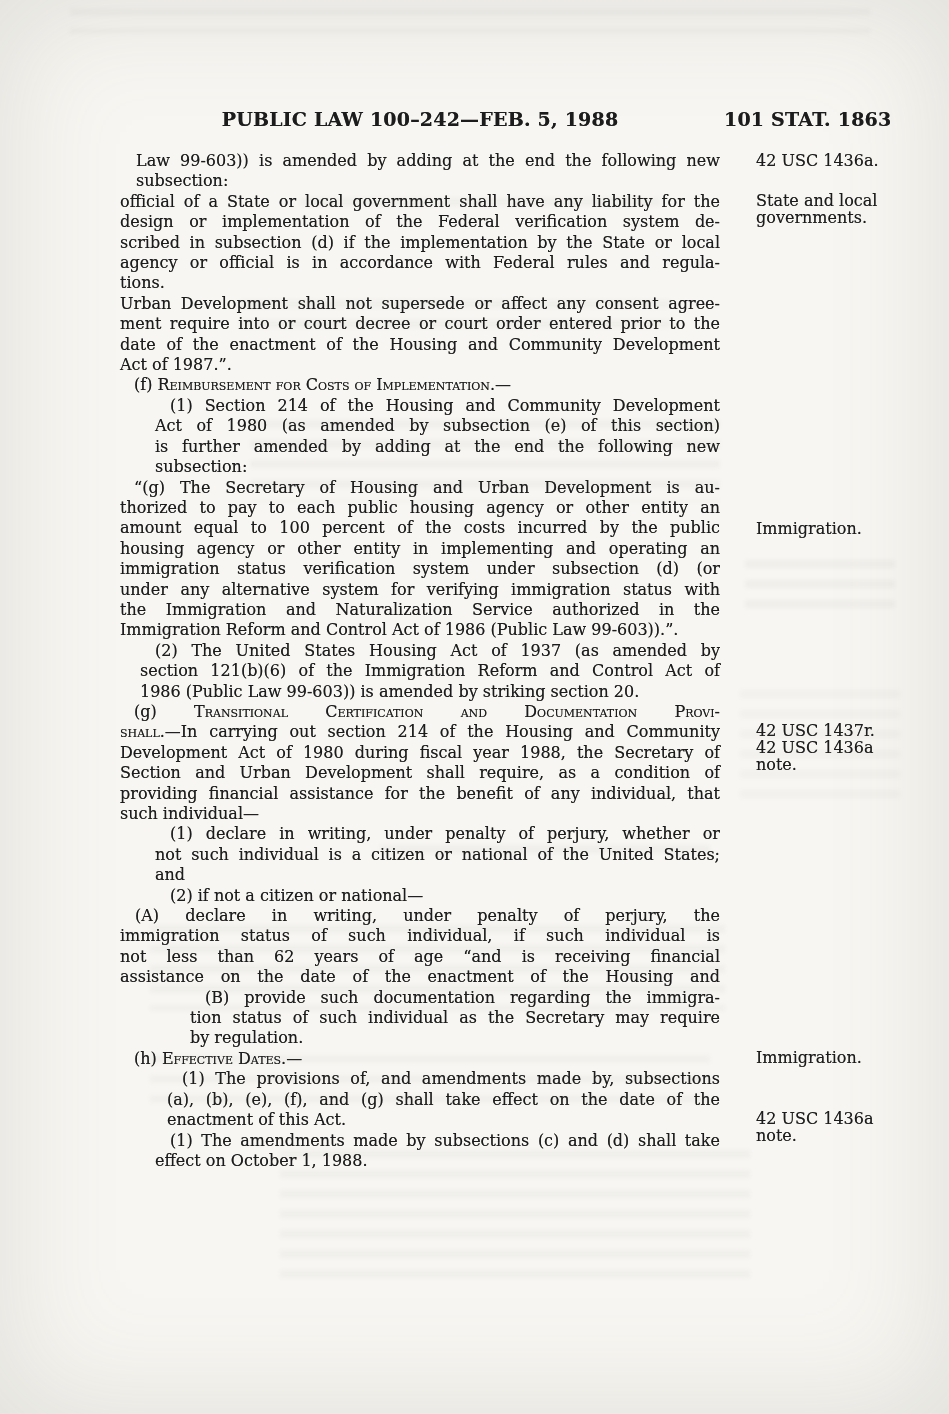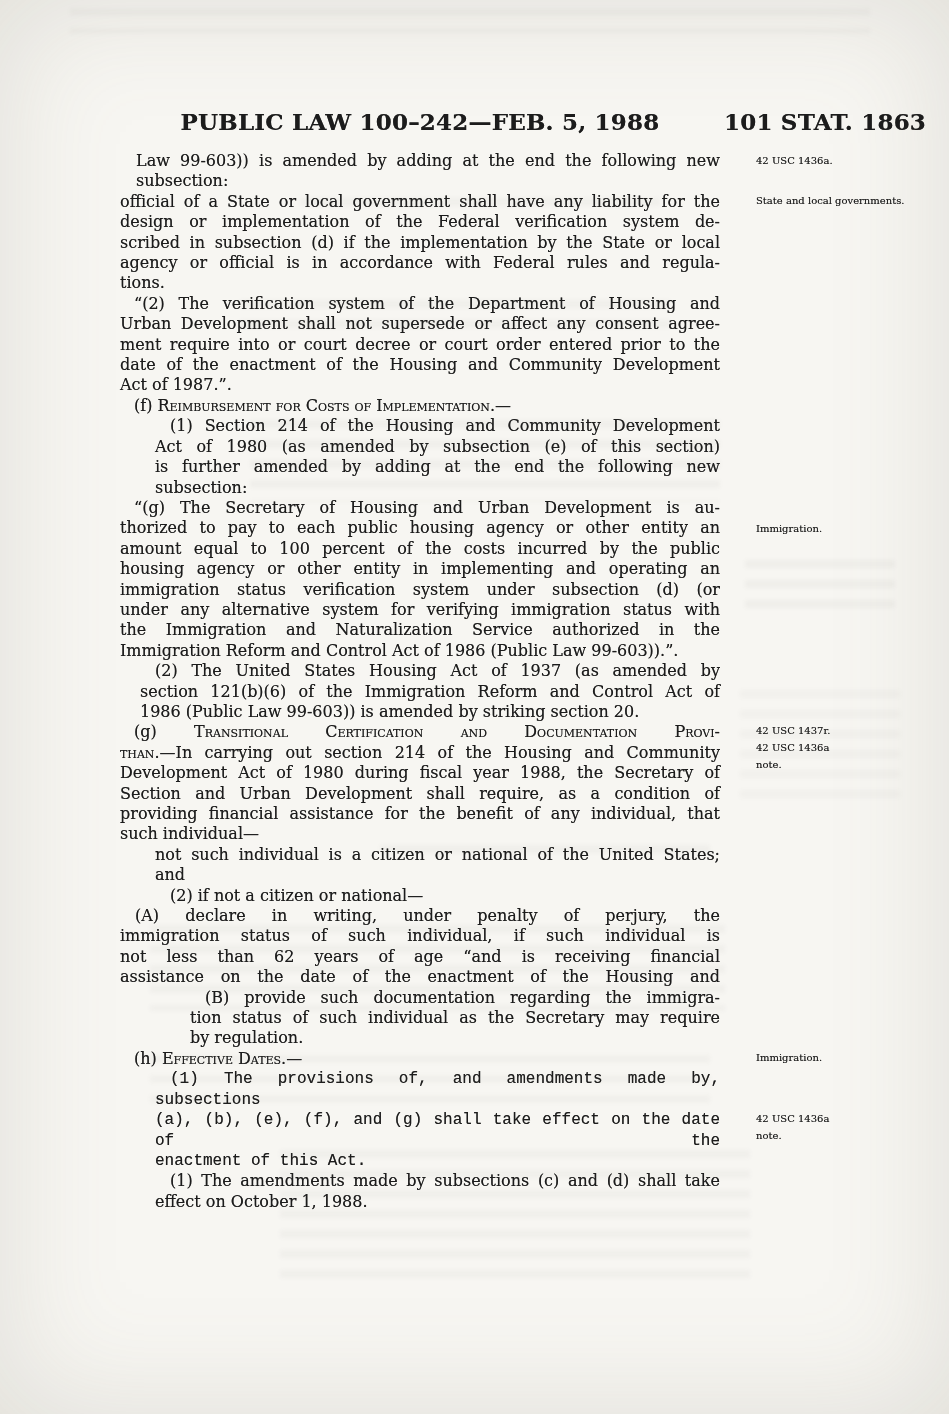--- a/index.html
+++ b/index.html
@@ -8,40 +8,40 @@
     width:949px;height:1414px;
     margin:0 auto;
     background:#f7f6f2;
     overflow:hidden;
     font-family:"DejaVu Serif", serif;
     color:#1c1c1c;
     box-shadow:inset 0 0 120px rgba(120,115,100,.18);
   }
   .hdr{
     position:absolute;top:108px;
-    font-size:23px;font-weight:bold;
+    font-size:19px;font-weight:bold;
     letter-spacing:.2px;
     text-shadow:0 0 .4px rgba(0,0,0,.6);
     white-space:nowrap;
   }
   .hdr-law{left:120px;width:600px;text-align:center;}
   .hdr-stat{left:724px;}
   .doc-body{
     position:absolute;top:151px;left:120px;width:600px;
     font-size:16px;line-height:20.4px;
     text-shadow:0 0 .35px rgba(0,0,0,.55);
   }
   .para{margin:0;}
   .line{text-align:left;}
   .line.just{text-align:justify;text-align-last:justify;}
   .sc{font-variant:small-caps;}
   .margin-notes{position:absolute;top:0;left:756px;width:150px;}
   .mnote{
     position:absolute;left:0;width:150px;
-    font-size:10px;line-height:17px;
+    font-size:16px;line-height:17px;
     white-space:pre-line;
     text-shadow:0 0 .3px rgba(0,0,0,.5);
   }
   
   .ghost{
     position:absolute;
     background:repeating-linear-gradient(180deg,
       rgba(110,108,100,.16) 0 8px, rgba(110,108,100,0) 8px 20px);
     filter:blur(2px);
     opacity:.5;
@@ -62,21 +62,20 @@
         <div class="line"><span>subsection:</span></div>
       </div>
       <div class="para" style="margin-left: 0px;">
         <div class="line just"><span>official of a State or local government shall have any liability for the</span></div>
         <div class="line just"><span>design or implementation of the Federal verification system de-</span></div>
         <div class="line just"><span>scribed in subsection (d) if the implementation by the State or local</span></div>
         <div class="line just"><span>agency or official is in accordance with Federal rules and regula-</span></div>
         <div class="line"><span>tions.</span></div>
       </div>
       <div class="para" style="margin-left: 0px;">
-        <div class="line just" style="text-indent: 14px;"><span>“(2) The verification system of the Department of Housing and</span></div>
         <div class="line just"><span>Urban Development shall not supersede or affect any consent agree-</span></div>
         <div class="line just"><span>ment require into or court decree or court order entered prior to the</span></div>
         <div class="line just"><span>date of the enactment of the Housing and Community Development</span></div>
         <div class="line"><span>Act of 1987.”.</span></div>
       </div>
       <div class="para" style="margin-left: 0px;">
         <div class="line" style="text-indent: 14px;"><span>(f) </span><span class="sc">Reimbursement for Costs of Implementation</span><span>.—</span></div>
       </div>
       <div class="para" style="margin-left: 35px;">
         <div class="line just" style="text-indent: 15px;"><span>(1) Section 214 of the Housing and Community Development</span></div>
@@ -94,48 +93,49 @@
         <div class="line just"><span>the Immigration and Naturalization Service authorized in the</span></div>
         <div class="line"><span>Immigration Reform and Control Act of 1986 (Public Law 99-603)).”.</span></div>
       </div>
       <div class="para" style="margin-left: 20px;">
         <div class="line just" style="text-indent: 15px;"><span>(2) The United States Housing Act of 1937 (as amended by</span></div>
         <div class="line just"><span>section 121(b)(6) of the Immigration Reform and Control Act of</span></div>
         <div class="line"><span>1986 (Public Law 99-603)) is amended by striking section 20.</span></div>
       </div>
       <div class="para" style="margin-left: 0px;">
         <div class="line just" style="text-indent: 14px;"><span>(g) </span><span class="sc">Transitional Certification and Documentation Provi-</span></div>
-        <div class="line just"><span class="sc">than</span><span>.—In carrying out section 214 of the Housing and Community</span></div>
+        <div class="line just"><span class="sc">shall</span><span>.—In carrying out section 214 of the Housing and Community</span></div>
         <div class="line just"><span>Development Act of 1980 during fiscal year 1988, the Secretary of</span></div>
         <div class="line just"><span>Section and Urban Development shall require, as a condition of</span></div>
         <div class="line just"><span>providing financial assistance for the benefit of any individual, that</span></div>
         <div class="line"><span>such individual—</span></div>
       </div>
       <div class="para" style="margin-left: 35px;">
+        <div class="line just" style="text-indent: 15px;"><span>(1) declare in writing, under penalty of perjury, whether or</span></div>
         <div class="line just"><span>not such individual is a citizen or national of the United States;</span></div>
         <div class="line"><span>and</span></div>
       </div>
       <div class="para" style="margin-left: 35px;">
         <div class="line" style="text-indent: 15px;"><span>(2) if not a citizen or national—</span></div>
       </div>
       <div class="para" style="">
         <div class="line just" style="text-indent: 15px;"><span>(A) declare in writing, under penalty of perjury, the</span></div>
         <div class="line just"><span>immigration status of such individual, if such individual is</span></div>
         <div class="line just"><span>not less than 62 years of age “and is receiving financial</span></div>
         <div class="line just"><span>assistance on the date of the enactment of the Housing and</span></div>
       </div>
       <div class="para" style="margin-left: 70px;">
         <div class="line just" style="text-indent: 15px;"><span>(B) provide such documentation regarding the immigra-</span></div>
         <div class="line just"><span>tion status of such individual as the Secretary may require</span></div>
         <div class="line"><span>by regulation.</span></div>
       </div>
       <div class="para" style="margin-left: 0px;">
         <div class="line" style="text-indent: 14px;"><span>(h) </span><span class="sc">Effective Dates</span><span>.—</span></div>
       </div>
-      <div class="para" style="margin-left: 35px; font-family: Liberation Mono, monospace;">
+      <div class="para" style="margin-left: 47px;">
         <div class="line just" style="text-indent: 15px;"><span>(1) The provisions of, and amendments made by, subsections</span></div>
         <div class="line just"><span>(a), (b), (e), (f), and (g) shall take effect on the date of the</span></div>
         <div class="line"><span>enactment of this Act.</span></div>
       </div>
       <div class="para" style="margin-left: 35px;">
         <div class="line just" style="text-indent: 15px;"><span>(1) The amendments made by subsections (c) and (d) shall take</span></div>
         <div class="line"><span>effect on October 1, 1988.</span></div>
       </div>
     </div>
 

